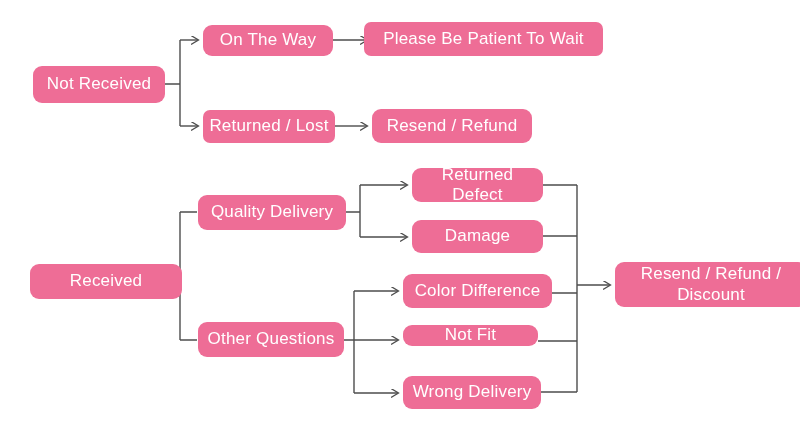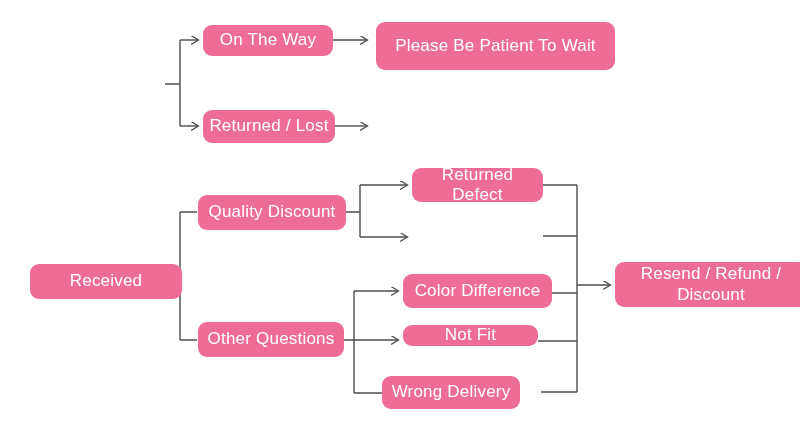--- a/index.html
+++ b/index.html
@@ -62,38 +62,41 @@
     <path d="M333,40 H367" fill="none" stroke="#4d4d4d" stroke-width="1.4" marker-end="url(#arrow)"></path>
     <path d="M335,126 H367" fill="none" stroke="#4d4d4d" stroke-width="1.4" marker-end="url(#arrow)"></path>
     <path d="M360,185 H407" fill="none" stroke="#4d4d4d" stroke-width="1.4" marker-end="url(#arrow)"></path>
     <path d="M360,237 H407" fill="none" stroke="#4d4d4d" stroke-width="1.4" marker-end="url(#arrow)"></path>
     <path d="M354,291 H398" fill="none" stroke="#4d4d4d" stroke-width="1.4" marker-end="url(#arrow)"></path>
     <path d="M354,340 H398" fill="none" stroke="#4d4d4d" stroke-width="1.4" marker-end="url(#arrow)"></path>
     <path d="M354,393 H398" fill="none" stroke="#4d4d4d" stroke-width="1.4" marker-end="url(#arrow)"></path>
     <path d="M577,285 H610" fill="none" stroke="#4d4d4d" stroke-width="1.4" marker-end="url(#arrow)"></path>
   </svg>
 
+  <div class="node" style="left:33px;  top:66px;  width:132px; height:37px;">Not Received</div>
 
   <div class="node" style="left:203px; top:25px;  width:130px; height:31px;">On The Way</div>
 
-  <div class="node" style="left:376px; top:22px;  width:239px; height:48px;">Please Be Patient To Wait</div>
+  <div class="node" style="left:364px; top:22px;  width:239px; height:34px;border-radius:7px;">Please Be Patient To Wait</div>
 
-  <div class="node" style="left:203px; top:110px; width:132px; height:33px;">Returned / Lost</div>
+  <div class="node" style="left:203px; top:110px; width:132px; height:33px;border-radius:7px;">Returned / Lost</div>
 
+  <div class="node" style="left:372px; top:109px; width:160px; height:34px;">Resend / Refund</div>
 
   <div class="node" style="left:30px;  top:264px; width:152px; height:35px;">Received</div>
 
-  <div class="node" style="left:198px; top:195px; width:148px; height:35px;">Quality Discount</div>
+  <div class="node" style="left:198px; top:195px; width:148px; height:35px;">Quality Delivery</div>
 
   <div class="node" style="left:412px; top:168px; width:131px; height:34px;">Returned Defect</div>
 
+  <div class="node" style="left:412px; top:220px; width:131px; height:33px;">Damage</div>
 
   <div class="node" style="left:198px; top:322px; width:146px; height:35px;text-align:center;">Other Questions</div>
 
   <div class="node" style="left:403px; top:274px; width:149px; height:34px;">Color Difference</div>
 
   <div class="node" style="left:403px; top:325px; width:135px; height:21px;">Not Fit</div>
 
-  <div class="node" style="left:382px; top:376px; width:138px; height:33px;">Wrong Delivery</div>
+  <div class="node" style="left:403px; top:376px; width:138px; height:33px;">Wrong Delivery</div>
 
   <div class="node" style="left:615px; top:262px; width:192px; height:45px;">Resend / Refund / Discount</div>
 
 </div>
 
 </body></html>

